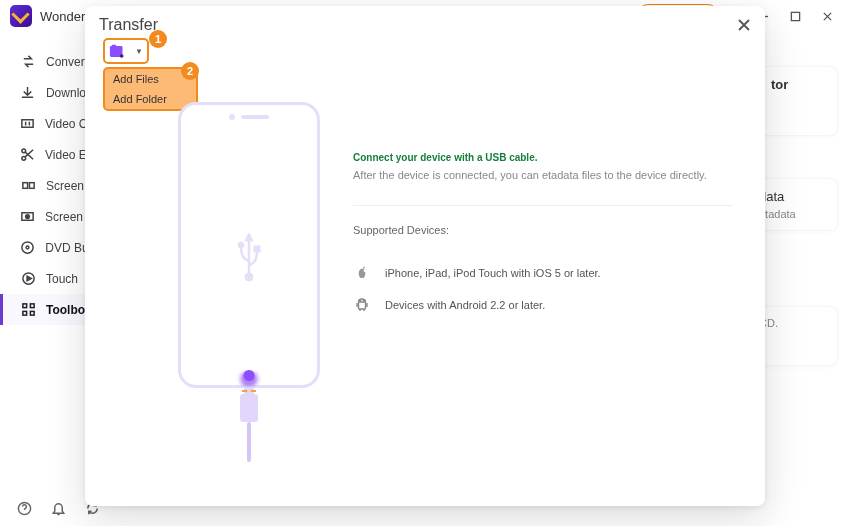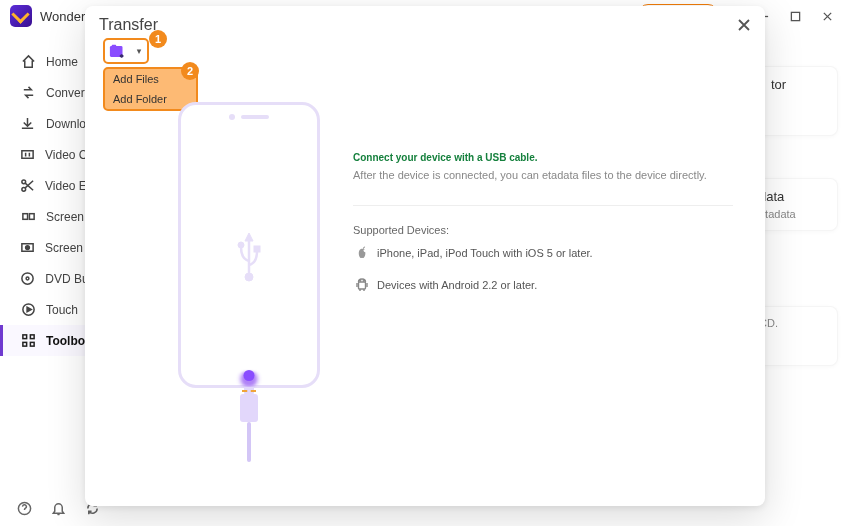--- a/index.html
+++ b/index.html
@@ -32,21 +32,21 @@
   .nav-icon svg { width: 15px; height: 15px; stroke: #444; fill: none; stroke-width: 1.6; }
   .nav-item.active .nav-icon svg { stroke: #222; }
 
   .bottombar { position: absolute; left: 14px; bottom: 8px; display: flex; gap: 14px; }
   .botbtn { width: 20px; height: 20px; display:flex; align-items:center; justify-content:center; color:#666; }
   .botbtn svg { width:15px; height:15px; stroke:#666; fill:none; stroke-width:1.6; }
 
   
   .bgcard { position:absolute; right:12px; border:1px solid rgba(0,0,0,0.04); border-radius:8px; background:#fff; box-shadow:0 1px 4px rgba(0,0,0,0.03); padding:10px 12px; font-size:12px; color:#555; }
   #bgcard1 { top:66px; width:80px; height:70px; }
-  #bgcard1 .t { color:#333; font-size:13px; }
+  #bgcard1 .t { color:#333; font-size:13px;font-weight:bold; }
   #bgcard2 { top:178px; width:92px; }
   #bgcard2 .t { color:#333; font-size:13px; }
   #bgcard2 .s { color:#888; font-size:11px; margin-top:4px; white-space:nowrap; }
   #bgcard3 { top:306px; width:92px; height:60px; font-size:11px; color:#888; white-space:nowrap; }
 
   
   .modal {
     position:absolute; left:85px; top:6px; width:680px; height:500px;
     background:#fff; border-radius:8px; box-shadow:0 12px 40px rgba(0,0,0,0.14), 0 2px 6px rgba(0,0,0,0.08);
   }
@@ -79,22 +79,22 @@
   .cable-plug { position:absolute; left:50%; top:292px; transform:translateX(-50%); width:18px; height:28px; background:#e2d7fb; border-radius:3px; }
   .cable-plug::before { content:''; position:absolute; top:-7px; left:4px; width:10px; height:7px; background:#e2d7fb; border-radius:1px; }
   .cable-plug::after { content:''; position:absolute; top:-4px; left:2px; right:2px; height:2px; border-top:2px dashed #f0a43a; }
   .cable-wire { position:absolute; left:50%; top:320px; transform:translateX(-50%); width:4px; height:40px; background:#d3c6f6; border-radius:2px; }
 
   
   .rightcol { position:absolute; left:268px; top:146px; right:28px; }
   .headline { font-size:10px; font-weight:700; color:#15803d; }
   .subline { font-size:11px; color:#888; margin-top:6px; }
   .divider { height:1px; background:#eee; margin:24px 0 18px 0; width:380px; }
-  .supp-title { font-size:11px; color:#666; margin-bottom:8px; }
-  .dev-row { display:flex; align-items:center; gap:6px; font-size:11px; color:#555; margin-bottom:14px; }
+  .supp-title { font-size:11px; color:#666; margin-bottom:28px; }
+  .dev-row { display:flex; align-items:center; gap:14px; font-size:11px; color:#555; margin-bottom:14px; }
   .dev-icon { width:18px; height:18px; display:flex; align-items:center; justify-content:center; }
   .dev-icon svg { width:16px; height:16px; stroke:#888; fill:none; stroke-width:1.4; }
 
   
   .pill { position:absolute; right:132px; top:4px; width:80px; height:20px; border:1px solid #f07c0a; border-radius:12px; }
 </style>
 </head>
 <body>
 
 <div class="titlebar">
@@ -114,28 +114,20 @@
       </div>
     <div class="winbtn">
         <svg viewBox="0 0 12 12">
           <path d="M2 2 L10 10 M10 2 L2 10"></path>
         </svg>
       </div>
   </div>
 </div>
 
 <div class="sidebar">
-  <div class="nav-item">
-    <span class="nav-icon">
-        <svg viewBox="0 0 16 16">
-          <path d="M2 8 L8 2 L14 8 M4 7 V14 H12 V7"></path>
-        </svg>
-      </span>
-    <span>Home</span>
-  </div>
   <div class="nav-item">
     <span class="nav-icon">
         <svg viewBox="0 0 16 16">
           <path d="M3 5 H11 L8 2 M13 11 H5 L8 14"></path>
         </svg>
       </span>
     <span>Converter</span>
   </div>
   <div class="nav-item">
     <span class="nav-icon">

